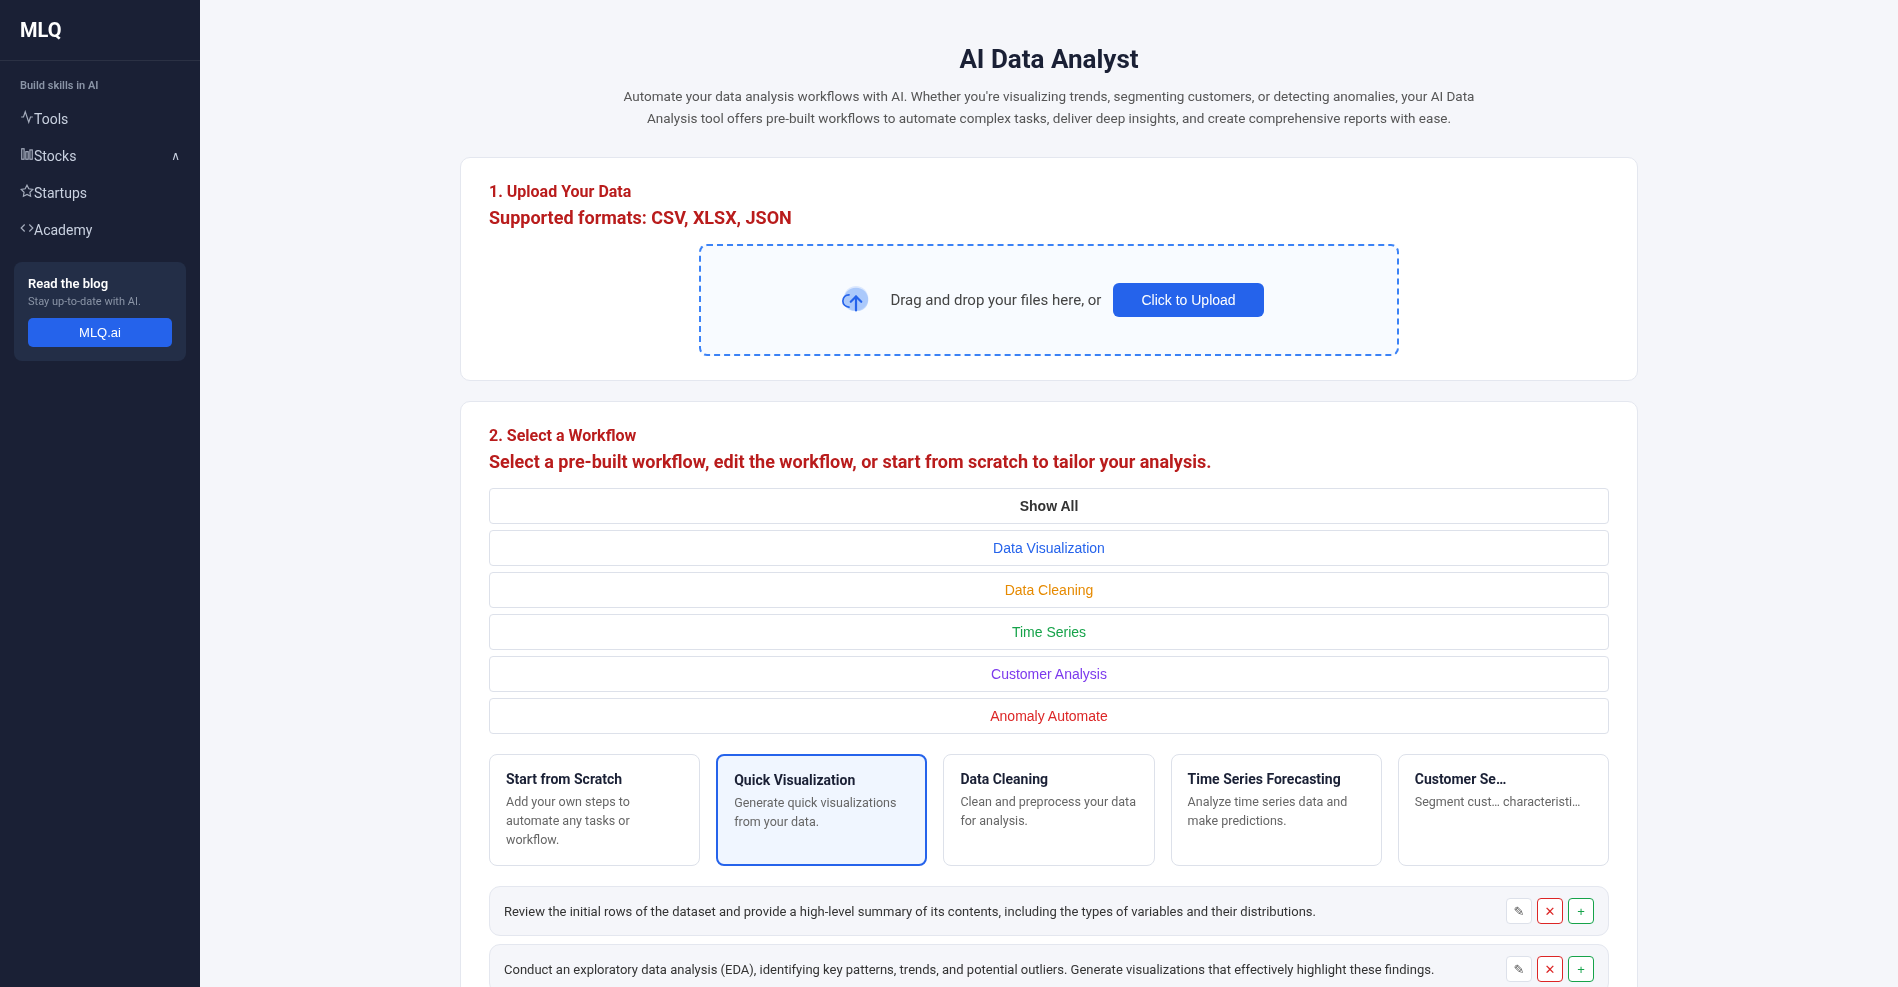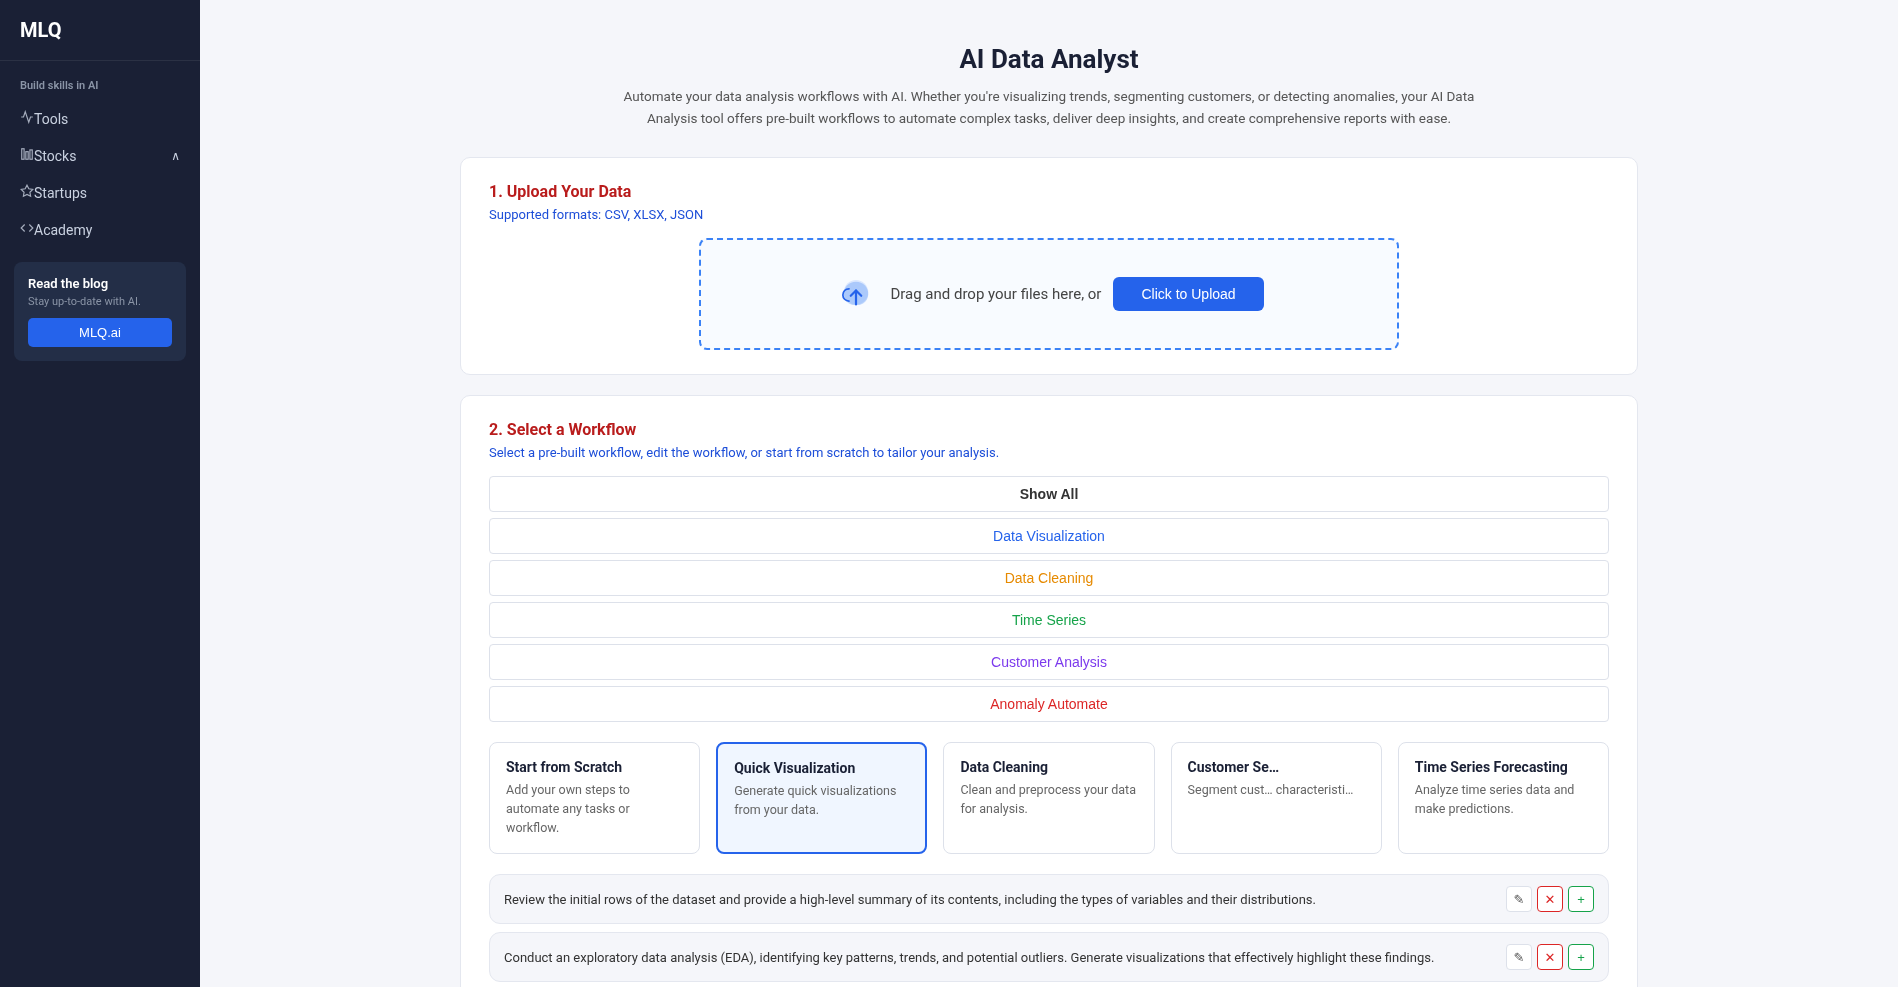--- a/index.html
+++ b/index.html
@@ -99,23 +99,24 @@
       padding: 24px 28px;
       margin-bottom: 20px;
     }
     .section-title {
       font-size: 16px;
       font-weight: 700;
       color: #b91c1c;
       margin-bottom: 6px;
     }
     .section-sub {
-      font-size: 13px;
-      color: #1d4ed8;
+      font-size: 18px;
+      color: #b91c1c;
       margin-bottom: 16px;
+      font-weight: bold;
     }
 
     
     .upload-area {
       border: 2px dashed #3b82f6;
       border-radius: 8px;
       background: #f8fbff;
       display: flex;
       flex-direction: row;
       align-items: center;
@@ -400,27 +401,27 @@
           <div class="workflow-card-desc">Add your own steps to automate any tasks or workflow.</div>
         </div>
         <div class="workflow-card selected">
           <div class="workflow-card-title">Quick Visualization</div>
           <div class="workflow-card-desc">Generate quick visualizations from your data.</div>
         </div>
         <div class="workflow-card">
           <div class="workflow-card-title">Data Cleaning</div>
           <div class="workflow-card-desc">Clean and preprocess your data for analysis.</div>
         </div>
+        <div class="workflow-card">
+          <div class="workflow-card-title">Time Series Forecasting</div>
+          <div class="workflow-card-desc">Analyze time series data and make predictions.</div>
+        </div>
         <div class="workflow-card workflow-card-partial">
           <div class="workflow-card-title">Customer Se…</div>
           <div class="workflow-card-desc">Segment cust… characteristi…</div>
-        </div>
-        <div class="workflow-card">
-          <div class="workflow-card-title">Time Series Forecasting</div>
-          <div class="workflow-card-desc">Analyze time series data and make predictions.</div>
         </div>
       </div>
 
       <div class="step-row">
         <span class="step-row-text">Review the initial rows of the dataset and provide a high-level summary of its contents, including the types of variables and their distributions.</span>
         <div class="step-actions">
           <button class="step-action-btn edit">✎</button>
           <button class="step-action-btn delete">✕</button>
           <button class="step-action-btn add">+</button>
         </div>

